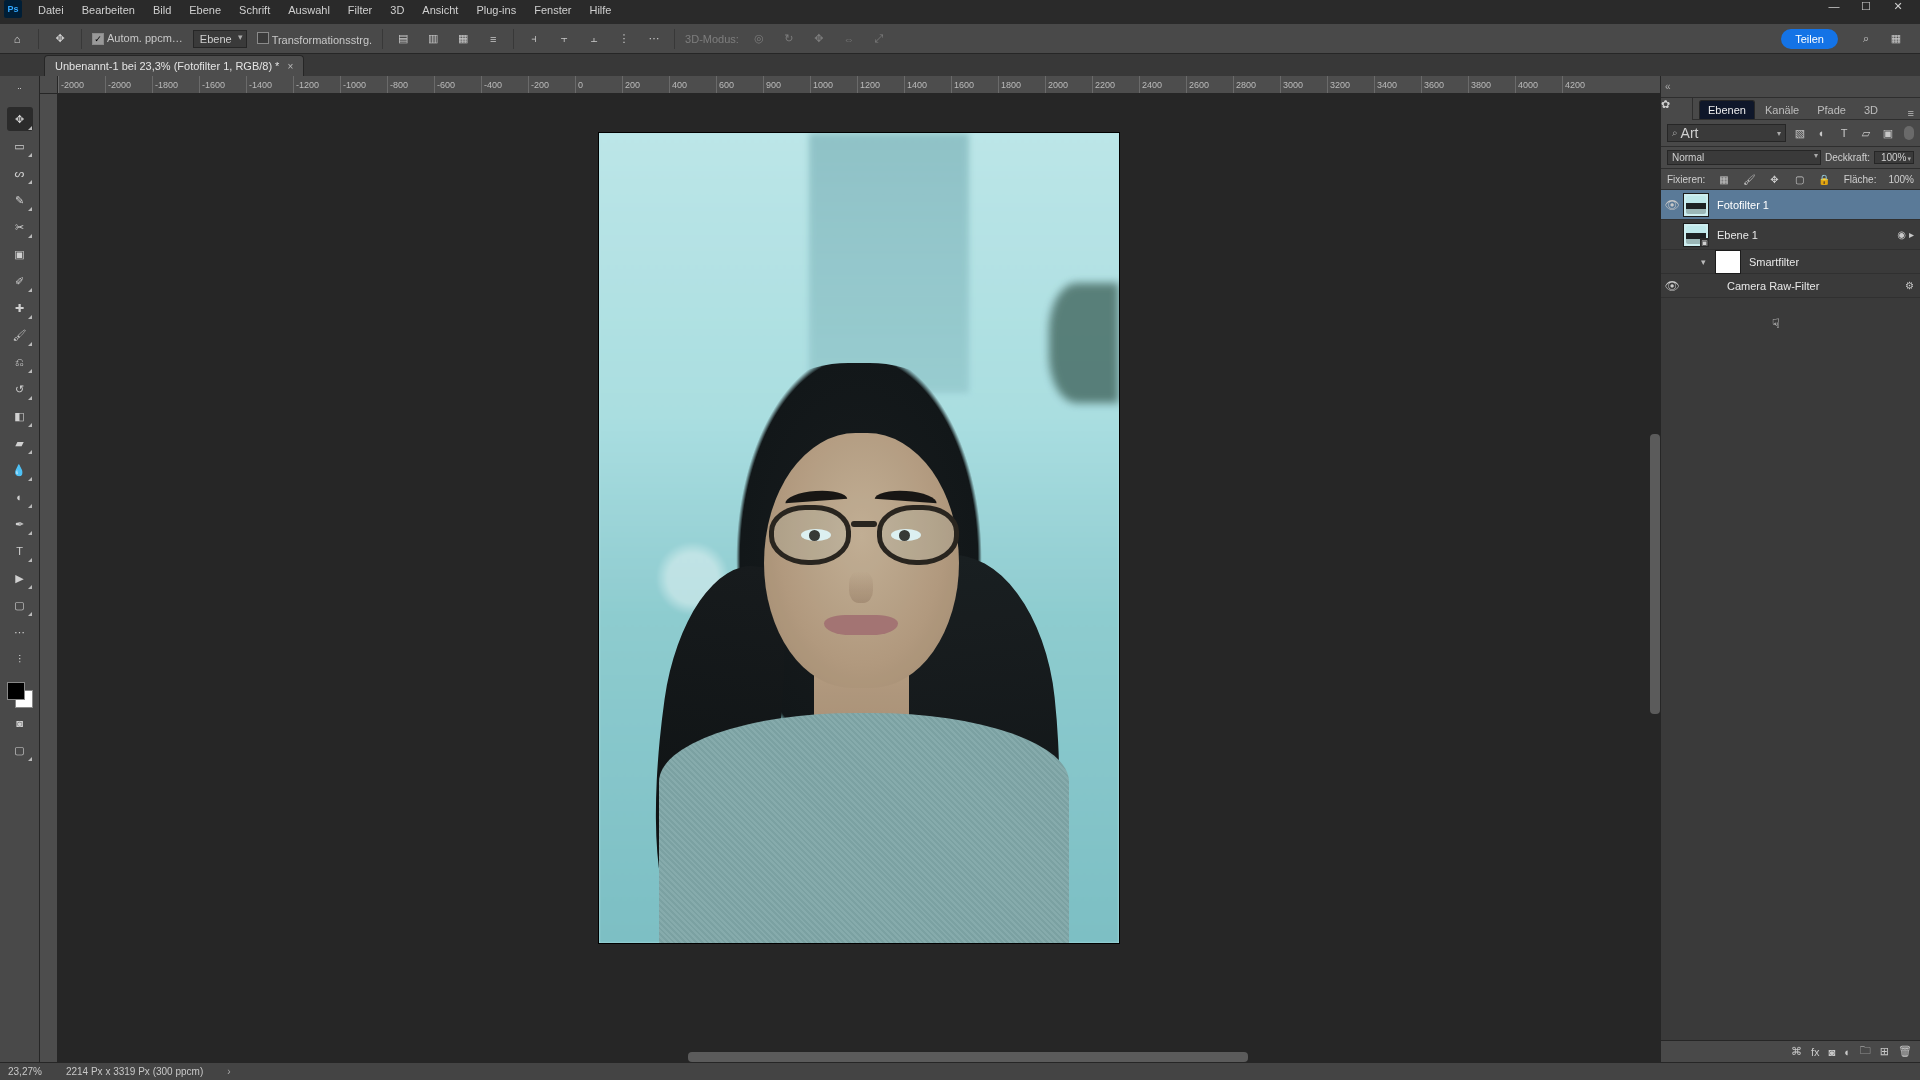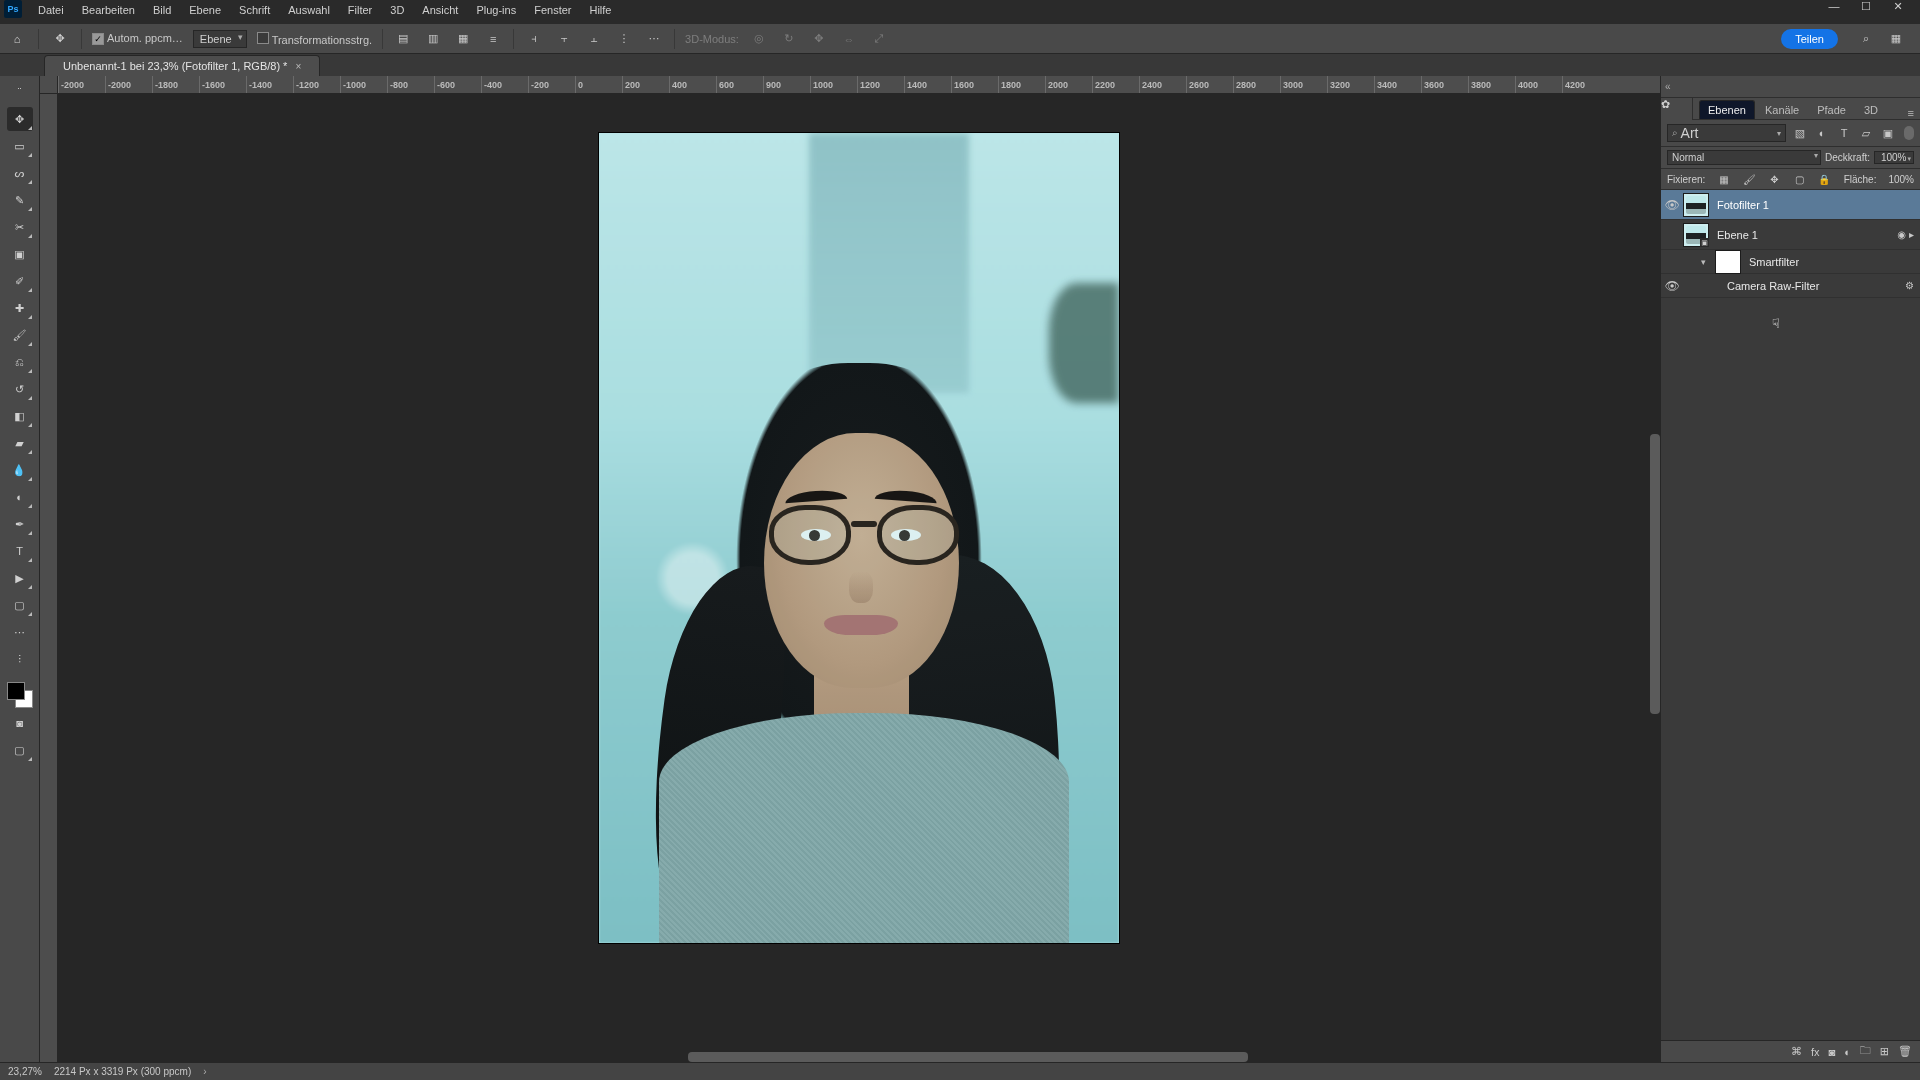--- a/index.html
+++ b/index.html
@@ -19,37 +19,37 @@
 .optionsbar .lbl { color: #c8c8c8; }
 .optionsbar .dd { background: #3a3a3a; border: 1px solid #262626; padding: 2px 14px 2px 6px; position: relative; color: #d0d0d0; }
 .optionsbar .dd::after { content: "▾"; position: absolute; right: 3px; top: 1px; font-size: 9px; color: #aaa; }
 .optionsbar .icon-btn { width: 20px; height: 20px; display: flex; align-items: center; justify-content: center; color: #c8c8c8; }
 .optionsbar .disabled { opacity: .4; }
 .optionsbar .share-btn { margin-left: auto; background: #1473e6; color: #fff; padding: 4px 14px; border-radius: 12px; font-size: 11px; }
 .optionsbar .right-icons { display: flex; gap: 10px; padding: 0 8px; }
 
 
 .doc-tabs { height: 22px; background: #383838; display: flex; align-items: flex-end; padding-left: 44px; }
-.doc-tab { background: #4d4d4d; color: #e4e4e4; padding: 4px 18px; font-size: 11px; border-top-left-radius: 4px; border-top-right-radius: 4px; display: flex; align-items: center; gap: 8px; border: 1px solid #262626; border-bottom: none; }
+.doc-tab { background: #4d4d4d; color: #e4e4e4; padding: 4px 10px; font-size: 11px; border-top-left-radius: 4px; border-top-right-radius: 4px; display: flex; align-items: center; gap: 8px; border: 1px solid #262626; border-bottom: none; }
 .doc-tab .close { color: #bbb; font-size: 10px; }
 
 .workspace { position: absolute; top: 76px; left: 0; right: 0; bottom: 18px; display: flex; }
 
 
 .toolbar { width: 40px; background: #494949; border-right: 1px solid #262626; display: flex; flex-direction: column; align-items: center; padding-top: 4px; gap: 3px; }
 .toolbar .tbtn { width: 26px; height: 24px; display: flex; align-items: center; justify-content: center; color: #d0d0d0; position: relative; border-radius: 3px; }
 .toolbar .tbtn.active { background: #2b2b2b; }
 .toolbar .tbtn .corner { position: absolute; right: 1px; bottom: 1px; width: 0; height: 0; border-left: 4px solid transparent; border-bottom: 4px solid #bbb; }
 .toolbar .swatches { margin-top: 8px; width: 26px; height: 26px; position: relative; }
 .toolbar .swatches .fg { position: absolute; left: 0; top: 0; width: 18px; height: 18px; background: #000; border: 1px solid #888; }
 .toolbar .swatches .bg { position: absolute; right: 0; bottom: 0; width: 18px; height: 18px; background: #fff; border: 1px solid #888; }
 
 
 .canvas-wrap { flex: 1; position: relative; background: #262626; }
-.ruler-h { position: absolute; left: 18px; right: 0; top: 0; height: 18px; background: #4d4d4d; border-bottom: 1px solid #262626; display: flex; overflow: hidden; font-size: 9px; color: #bbb; font-weight: bold; }
+.ruler-h { position: absolute; left: 18px; right: 0; top: 0; height: 18px; background: #4d4d4d; border-bottom: 1px solid #262626; display: flex; overflow: hidden; font-size: 9px; color: #bbb; }
 .ruler-h span { flex: 0 0 47px; border-left: 1px solid #6a6a6a; padding-left: 2px; line-height: 18px; }
 .ruler-v { position: absolute; left: 0; top: 18px; bottom: 0; width: 18px; background: #4d4d4d; border-right: 1px solid #262626; }
 .ruler-corner { position: absolute; left: 0; top: 0; width: 18px; height: 18px; background: #4d4d4d; border-right: 1px solid #262626; border-bottom: 1px solid #262626; }
 .stage { position: absolute; left: 18px; top: 18px; right: 0; bottom: 0; background: #262626; display: flex; align-items: center; justify-content: center; overflow: hidden; }
 .artboard { width: 520px; height: 810px; background: #cdeef0; position: relative; box-shadow: 0 0 0 1px #000; overflow: hidden; margin-top: -80px; }
 
 .artboard .bg-blur { position: absolute; inset: 0;
   background:
     radial-gradient(circle at 18% 55%, rgba(255,255,255,.55) 0 4%, transparent 6%),
     radial-gradient(circle at 26% 58%, rgba(255,255,255,.45) 0 3%, transparent 5%),
@@ -130,21 +130,21 @@
 .layer .thumb .mini { position: absolute; inset: 2px; background: linear-gradient(180deg, #bfe9eb 40%, #1e2224 40% 70%, #9bb7b7 70%); border-radius: 2px; }
 .layer .thumb .so { position: absolute; right: -1px; bottom: -1px; width: 9px; height: 9px; background: #2b2b2b; color: #d0d0d0; font-size: 7px; text-align: center; line-height: 9px; }
 .layer .name { padding-left: 8px; color: #e8e8e8; font-size: 11px; flex: 1; }
 .layer.sel .name { color: #fff; }
 .layer .expand { width: 14px; color: #bbb; font-size: 9px; }
 .layer .tail { padding-right: 6px; display: flex; gap: 3px; color: #c8c8c8; font-size: 10px; }
 
 .layers-footer { height: 22px; border-top: 1px solid #262626; display: flex; align-items: center; justify-content: flex-end; gap: 9px; padding: 0 8px; color: #c8c8c8; font-size: 11px; }
 
 
-.statusbar { position: absolute; left: 0; right: 0; bottom: 0; height: 18px; background: #444; border-top: 1px solid #262626; display: flex; align-items: center; padding: 0 8px; gap: 12px; font-size: 10px; color: #c8c8c8; }
+.statusbar { position: absolute; left: 0; right: 0; bottom: 0; height: 18px; background: #444; border-top: 1px solid #262626; display: flex; align-items: center; padding: 0 8px; gap: 24px; font-size: 10px; color: #c8c8c8; }
 .statusbar .arrow { color: #aaa; }
 
 
 .cursor-hand { position: absolute; right: 140px; top: 240px; font-size: 13px; color: #fff; pointer-events: none; }
 </style>
 </head>
 <body>
 
 <div class="menubar">
   <div class="logo">Ps</div>

